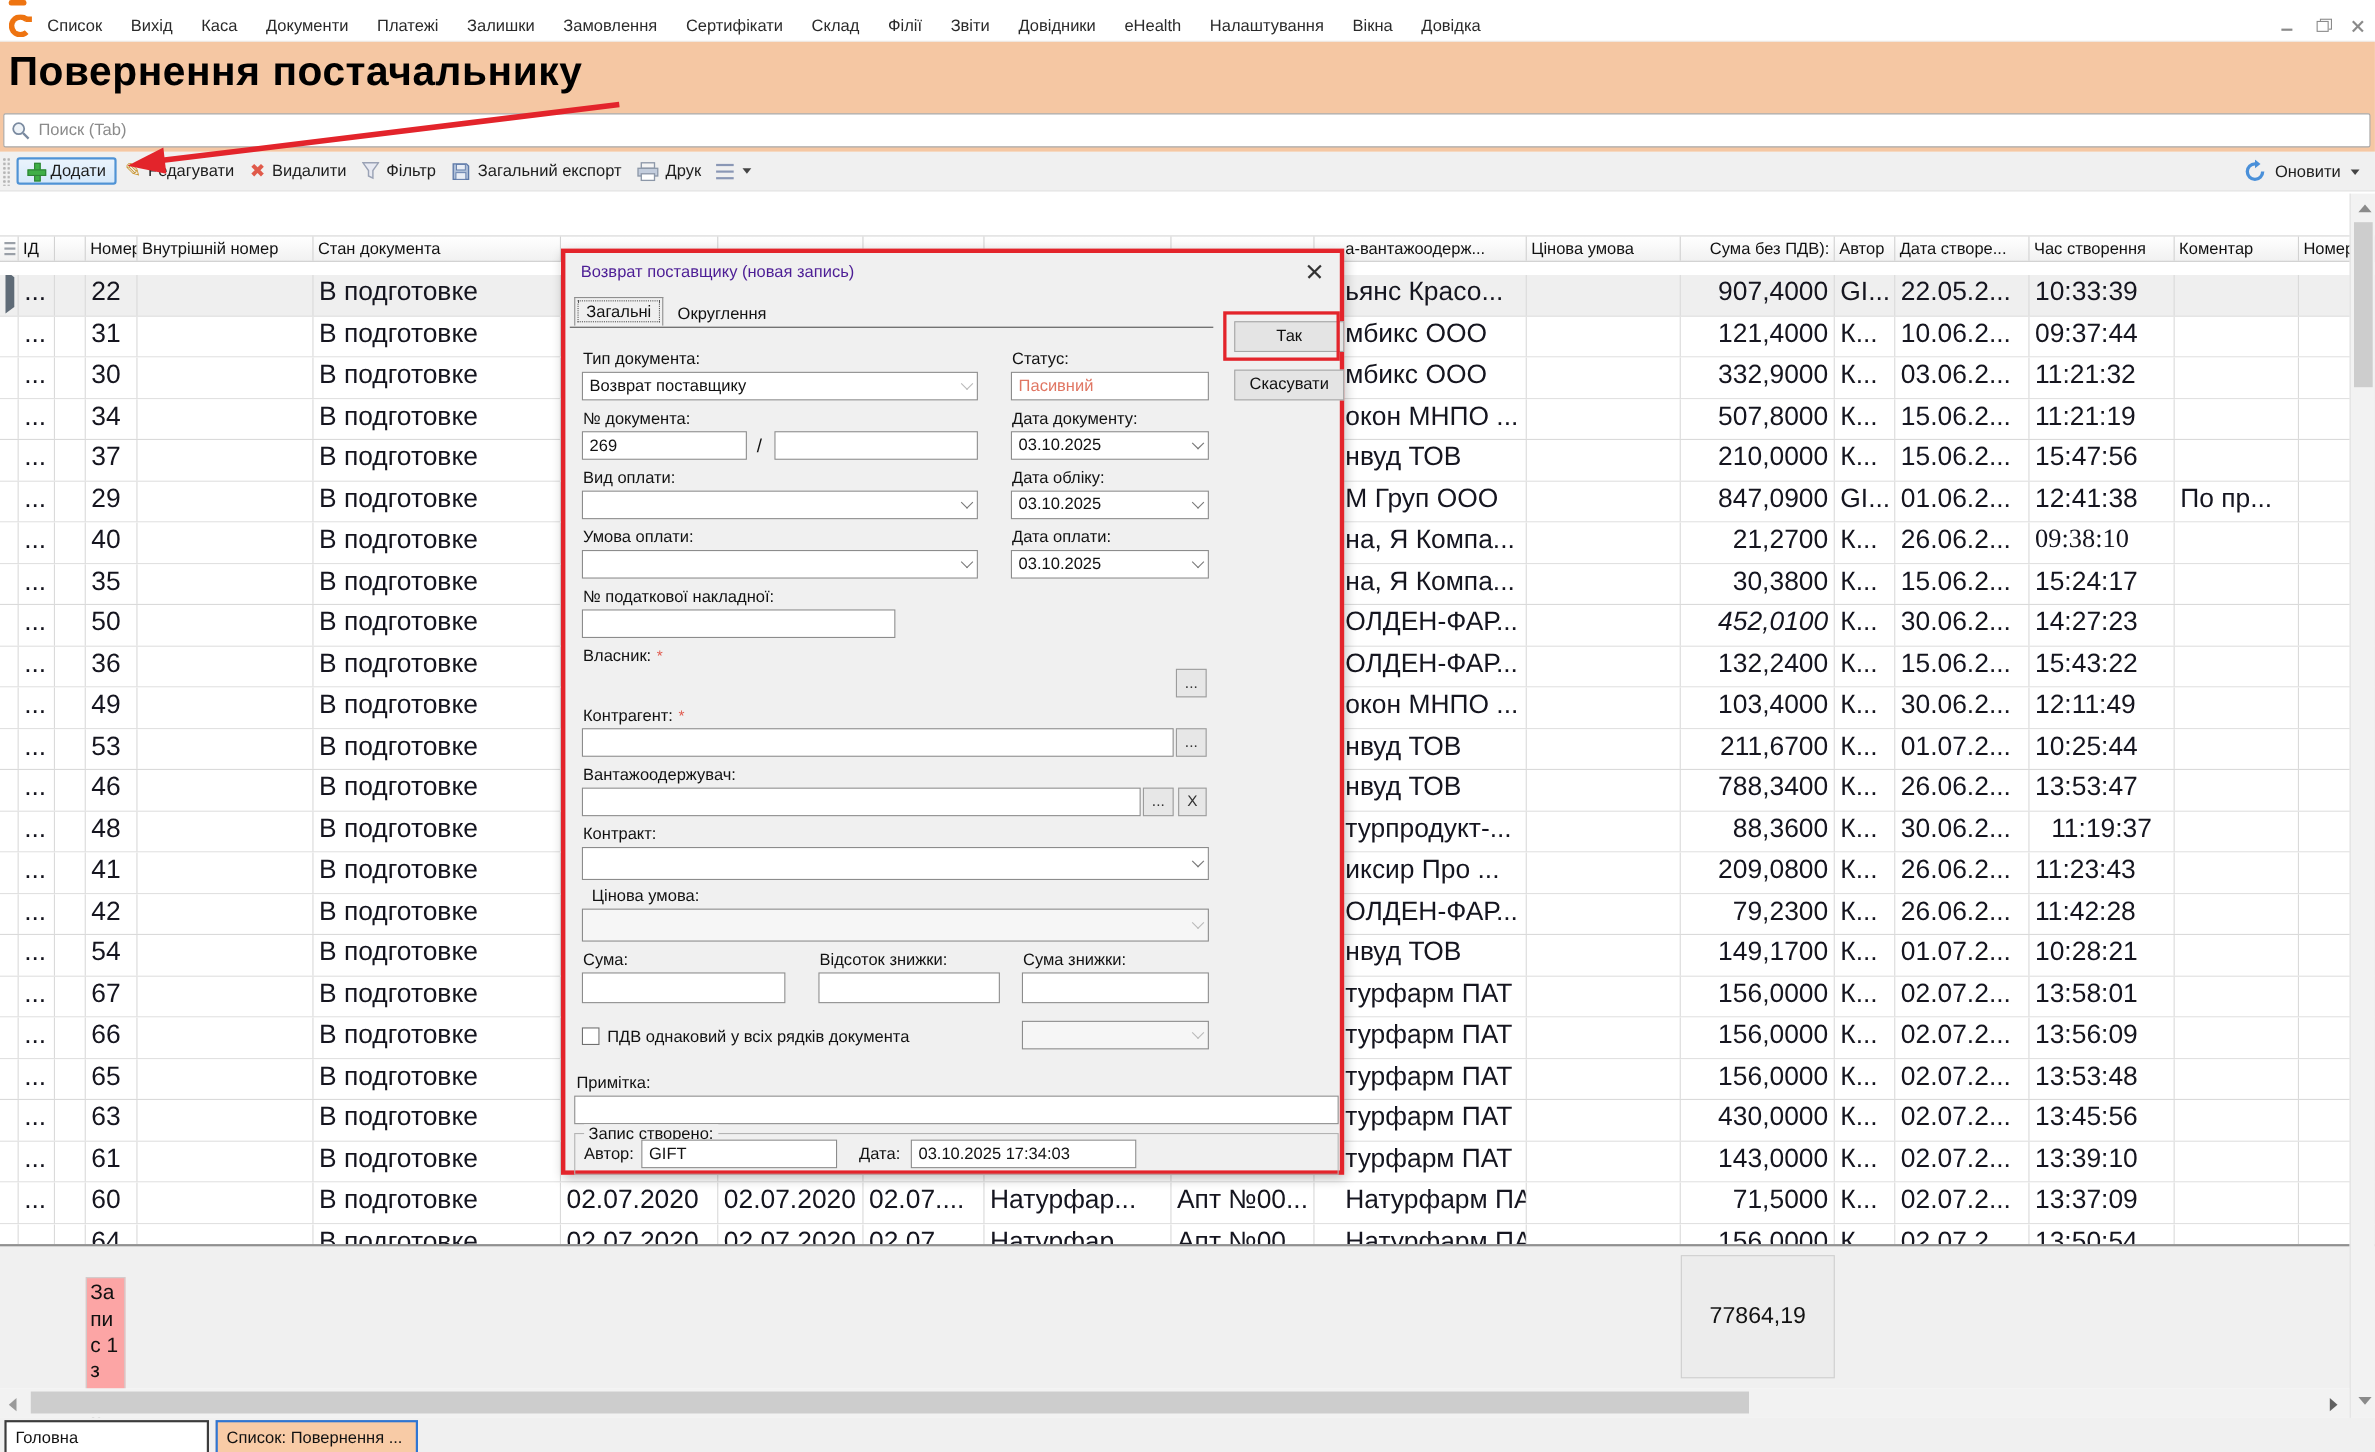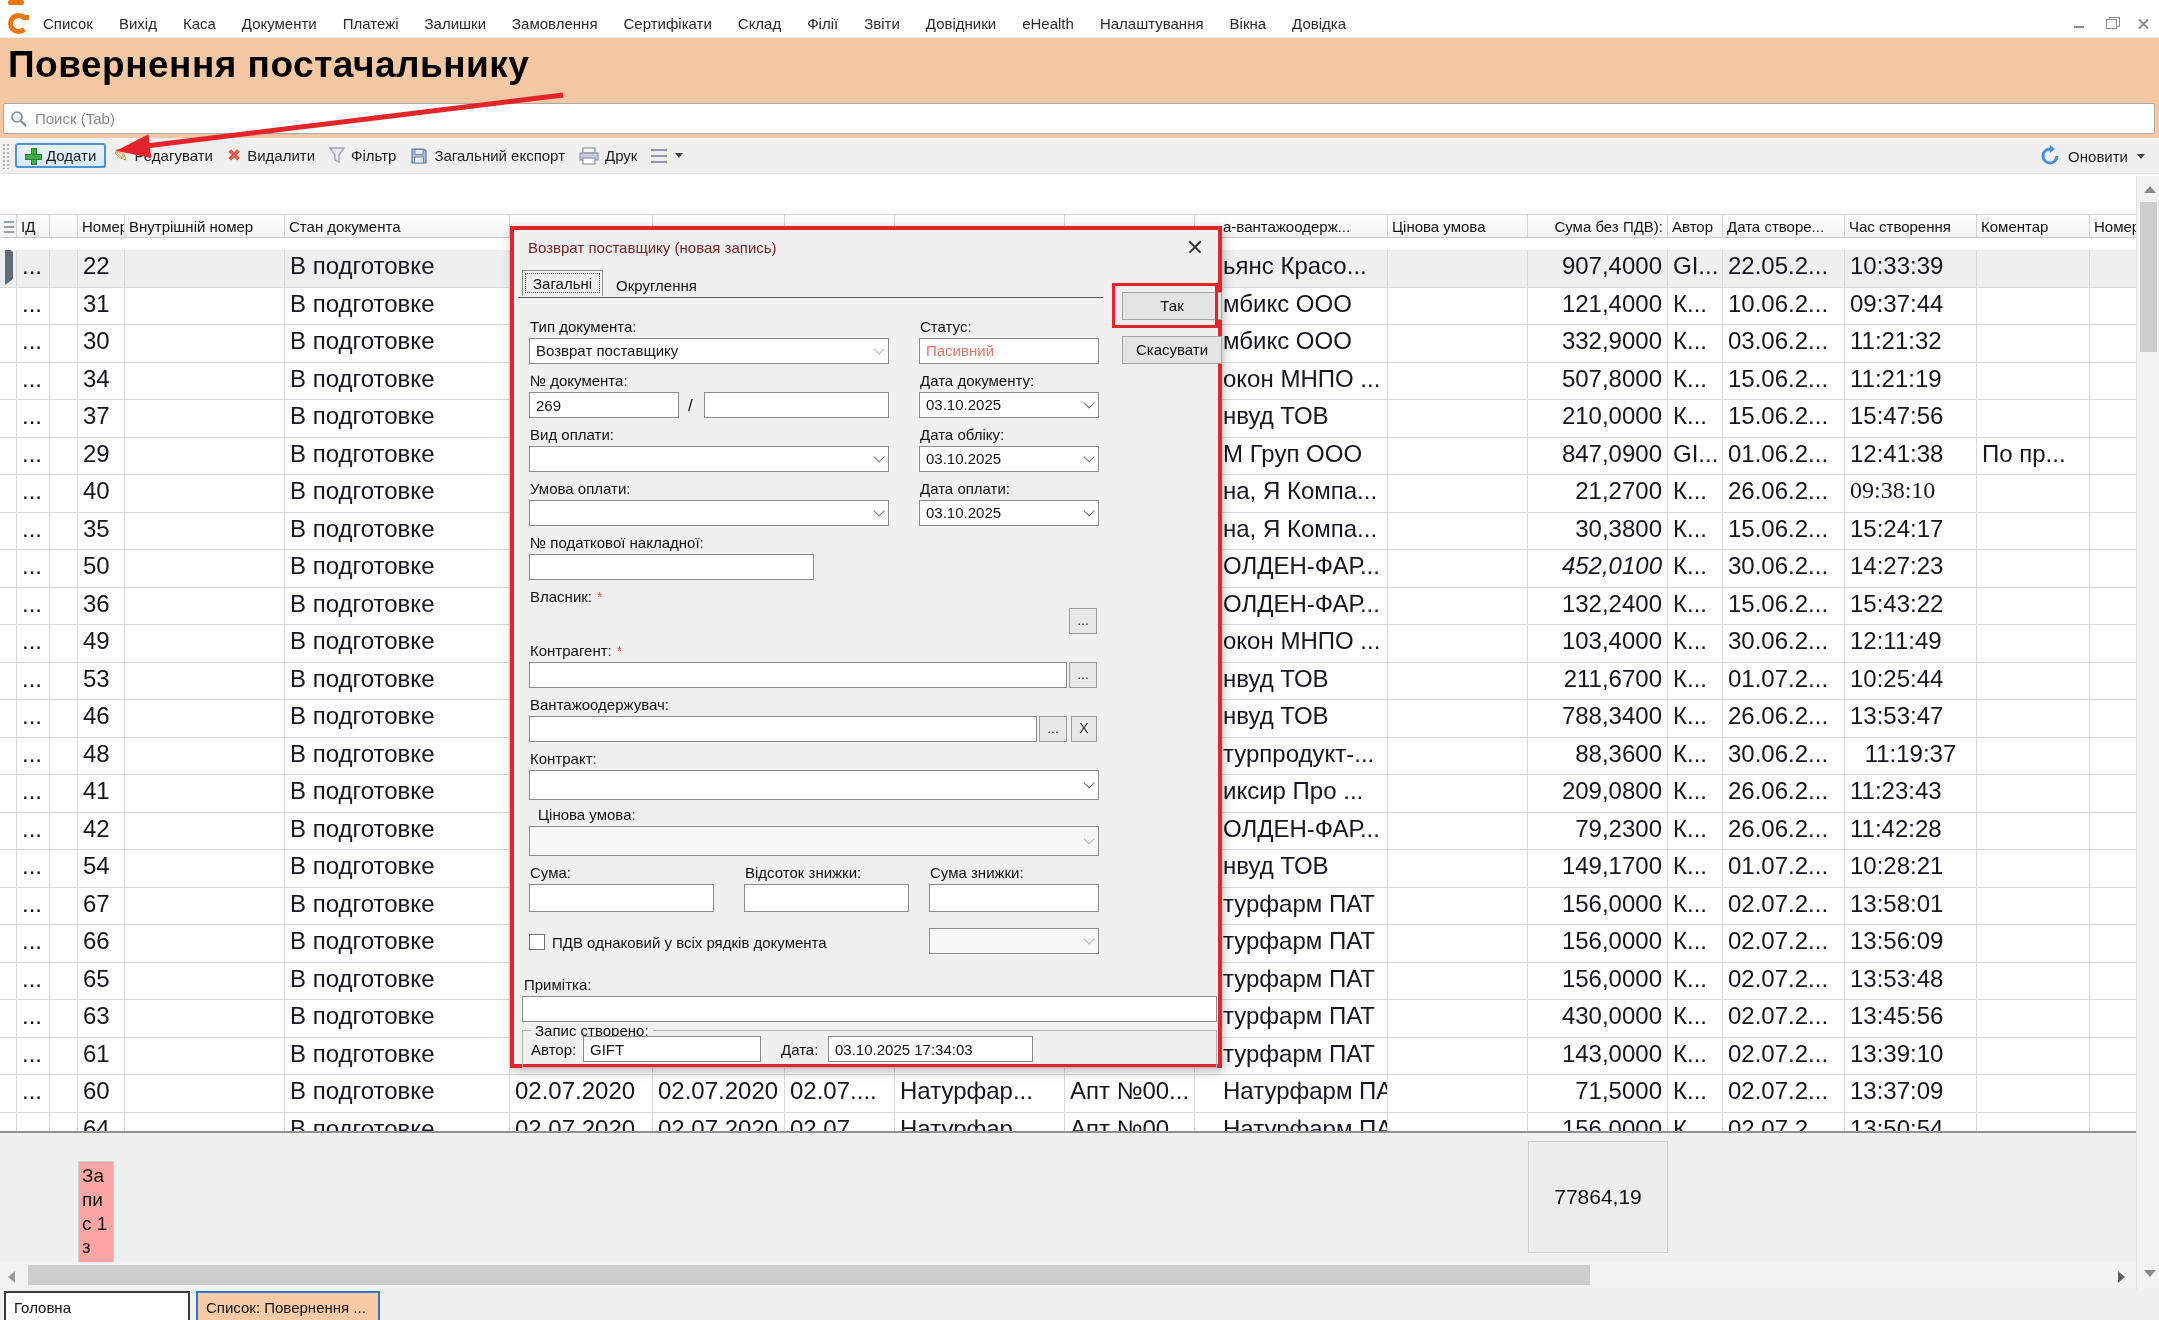--- a/index.html
+++ b/index.html
@@ -80,21 +80,21 @@
   #btab-0 { left:4px; width:186px; background:#fff; border:2px solid #3c3c3c; }
   #btab-1 { left:196px; width:184px; background:#f8cba6; border:2px solid #2e75d4; }
   #vscroll { left:2136px; top:176px; width:23px; height:1113px; background:#f2f2f2; border-left:1px solid #e0e0e0; }
   #vs-up { left:7px; top:10px; border-left:6px solid transparent; border-right:6px solid transparent; border-bottom:7px solid #8a8a8a; }
   #vs-down { left:7px; top:1094px; border-left:6px solid transparent; border-right:6px solid transparent; border-top:7px solid #8a8a8a; }
   #vs-thumb { position:absolute; left:3px; top:26px; width:17px; height:150px; background:#cdcdcd; }
 
   
   #dialog { left:510px; top:226px; width:712px; height:842px; background:#f0f0f0; border:4px solid #e3242b; z-index:20; box-shadow:2px 4px 10px rgba(0,0,0,0.25); }
   #dialog-inner { position:relative; width:100%; height:100%; }
-  #dlg-title { position:absolute; left:14px; top:9px; font-size:15px; color:#7f1d1d; }
+  #dlg-title { position:absolute; left:14px; top:9px; font-size:15px; color:#4c1d95; }
   #dlg-close { position:absolute; right:14px; top:8px; width:18px; height:18px; }
   #dlg-close::before, #dlg-close::after { content:""; position:absolute; left:1px; top:8px; width:16px; height:1.6px; background:#333; }
   #dlg-close::before { transform:rotate(45deg); } #dlg-close::after { transform:rotate(-45deg); }
   .dlg-tab { position:absolute; font-size:15px; color:#111; padding:4px 10px; }
   #tab-zagalni { left:8px; top:40px; background:#f0f0f0; border:1px solid #8f8f8f; border-bottom:none; outline:1px dotted #555; outline-offset:-4px; z-index:2; }
   #tab-okruglennya { left:92px; top:43px; }
   #tab-line { position:absolute; left:4px; top:67px; width:585px; height:0; border-top:1.5px solid #555; }
   .dlabel { position:absolute; font-size:15px; color:#111; white-space:nowrap; }
   .req { color:#e05a4e; font-size:14px; margin-left:5px; }
   .dinput { position:absolute; height:26px; background:#fff; border:1px solid #8c8c8c; font-size:15px; color:#111; padding:0 6px; font-family:inherit; outline:none; }

